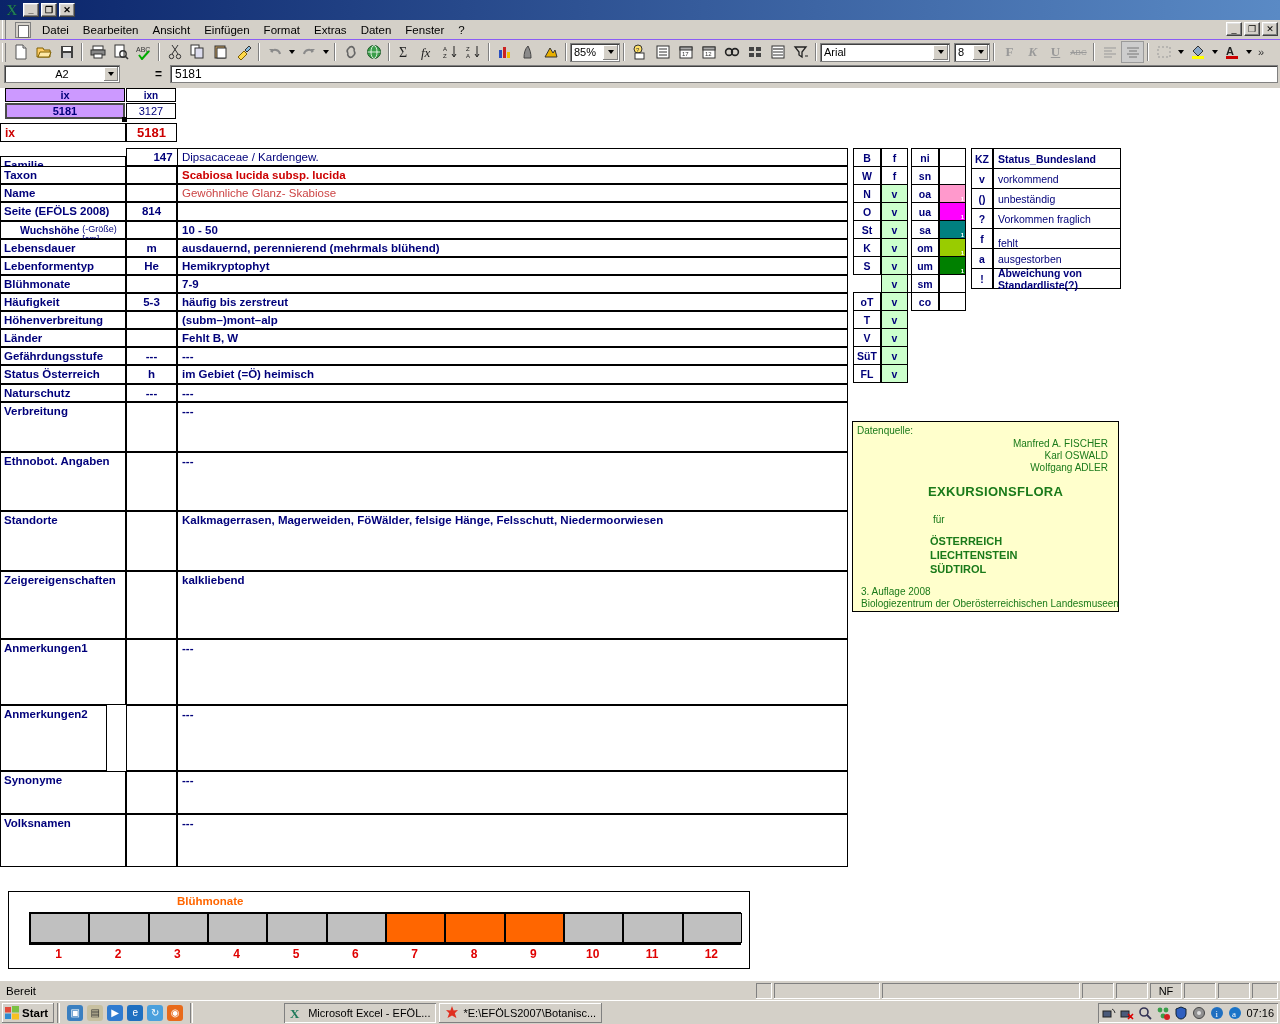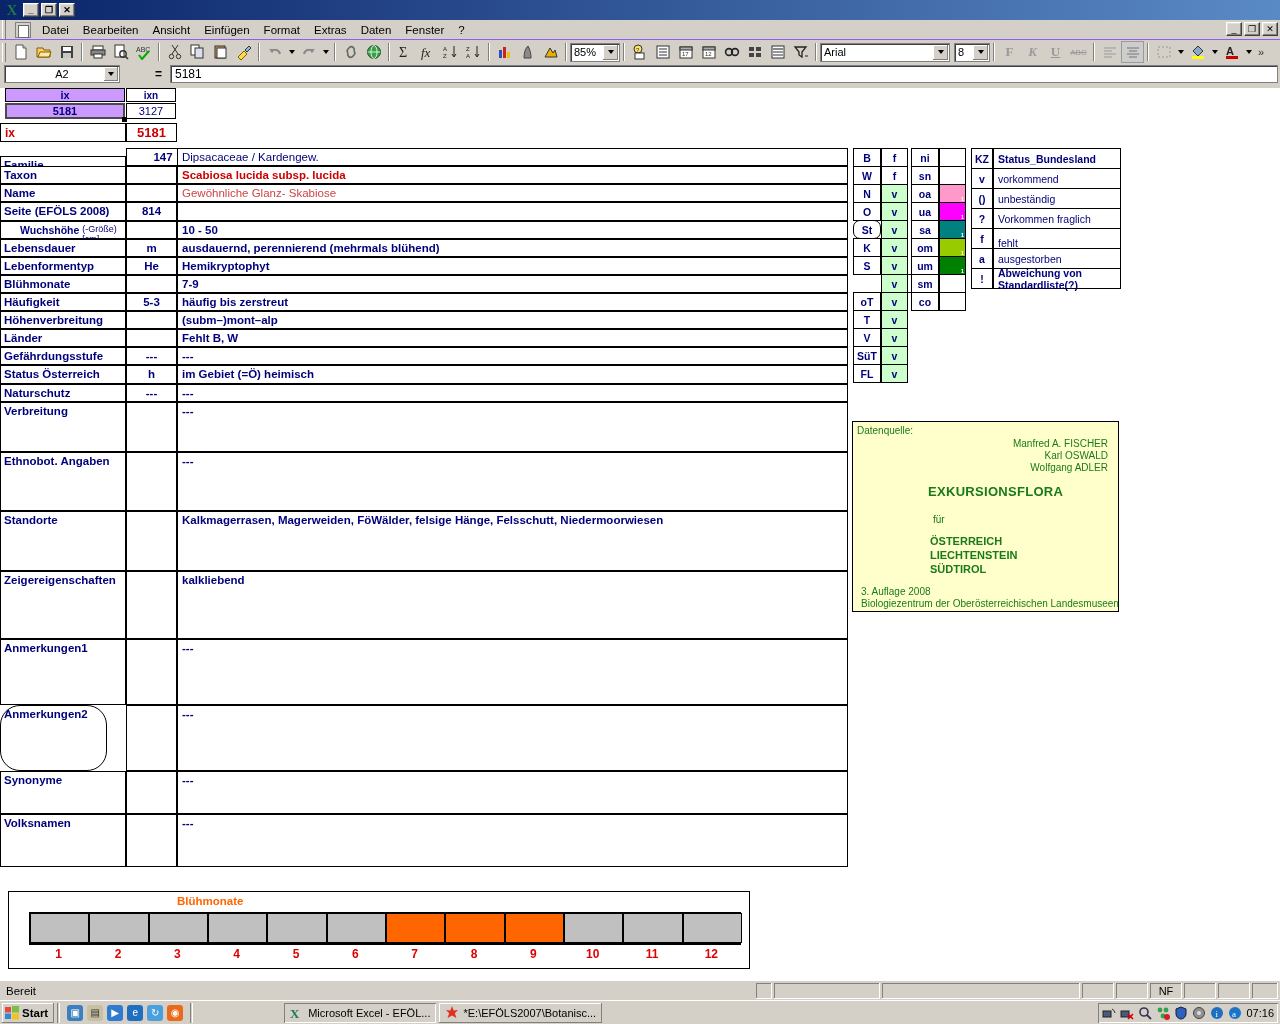--- a/index.html
+++ b/index.html
@@ -609,41 +609,41 @@
         <div class="bx bdr val" style="left: 177px; top: 364px; width: 671px; height: 59px; background: rgb(255, 255, 255); padding-left: 4px; align-items: flex-start; padding-top: 2px;">---</div>
         <div class="bx bdr lbl" style="left: 0px; top: 423px; width: 126px; height: 60px; background: rgb(255, 255, 255); align-items: flex-start; padding-top: 2px;">Standorte</div>
         <div class="bx bdr val" style="left: 126px; top: 423px; width: 51px; height: 60px; background: rgb(255, 255, 255); justify-content: center; align-items: flex-start; padding-top: 2px;"></div>
         <div class="bx bdr val" style="left: 177px; top: 423px; width: 671px; height: 60px; background: rgb(255, 255, 255); padding-left: 4px; align-items: flex-start; padding-top: 2px;">Kalkmagerrasen, Magerweiden, FöWälder, felsige Hänge, Felsschutt, Niedermoorwiesen</div>
         <div class="bx bdr lbl" style="left: 0px; top: 483px; width: 126px; height: 68px; background: rgb(255, 255, 255); align-items: flex-start; padding-top: 2px;">Zeigereigenschaften</div>
         <div class="bx bdr val" style="left: 126px; top: 483px; width: 51px; height: 68px; background: rgb(255, 255, 255); justify-content: center; align-items: flex-start; padding-top: 2px;"></div>
         <div class="bx bdr val" style="left: 177px; top: 483px; width: 671px; height: 68px; background: rgb(255, 255, 255); padding-left: 4px; align-items: flex-start; padding-top: 2px;">kalkliebend</div>
         <div class="bx bdr lbl" style="left: 0px; top: 551px; width: 126px; height: 66px; background: rgb(255, 255, 255); align-items: flex-start; padding-top: 2px;">Anmerkungen1</div>
         <div class="bx bdr val" style="left: 126px; top: 551px; width: 51px; height: 66px; background: rgb(255, 255, 255); justify-content: center; align-items: flex-start; padding-top: 2px;"></div>
         <div class="bx bdr val" style="left: 177px; top: 551px; width: 671px; height: 66px; background: rgb(255, 255, 255); padding-left: 4px; align-items: flex-start; padding-top: 2px;">---</div>
-        <div class="bx bdr lbl" style="left: 0px; top: 617px; width: 107px; height: 66px; background: rgb(255, 255, 255); align-items: flex-start; padding-top: 2px; border-radius: 20px;">Anmerkungen2</div>
+        <div class="bx bdr lbl" style="left: 0px; top: 617px; width: 107px; height: 66px; background: rgb(255, 255, 255); align-items: flex-start; padding-top: 2px;">Anmerkungen2</div>
         <div class="bx bdr val" style="left: 126px; top: 617px; width: 51px; height: 66px; background: rgb(255, 255, 255); justify-content: center; align-items: flex-start; padding-top: 2px;"></div>
         <div class="bx bdr val" style="left: 177px; top: 617px; width: 671px; height: 66px; background: rgb(255, 255, 255); padding-left: 4px; align-items: flex-start; padding-top: 2px;">---</div>
         <div class="bx bdr lbl" style="left: 0px; top: 683px; width: 126px; height: 43px; background: rgb(255, 255, 255); align-items: flex-start; padding-top: 2px;">Synonyme</div>
         <div class="bx bdr val" style="left: 126px; top: 683px; width: 51px; height: 43px; background: rgb(255, 255, 255); justify-content: center; align-items: flex-start; padding-top: 2px;"></div>
         <div class="bx bdr val" style="left: 177px; top: 683px; width: 671px; height: 43px; background: rgb(255, 255, 255); padding-left: 4px; align-items: flex-start; padding-top: 2px;">---</div>
         <div class="bx bdr lbl" style="left: 0px; top: 726px; width: 126px; height: 53px; background: rgb(255, 255, 255); align-items: flex-start; padding-top: 2px;">Volksnamen</div>
         <div class="bx bdr val" style="left: 126px; top: 726px; width: 51px; height: 53px; background: rgb(255, 255, 255); justify-content: center; align-items: flex-start; padding-top: 2px;"></div>
         <div class="bx bdr val" style="left: 177px; top: 726px; width: 671px; height: 53px; background: rgb(255, 255, 255); padding-left: 4px; align-items: flex-start; padding-top: 2px;">---</div>
       </div>
 
     <div id="pg1">
         <div class="pg-cell" style="left: 853px; top: 60px; width: 28px; height: 19px;">B</div>
         <div class="pg-cell" style="left: 881px; top: 60px; width: 27px; height: 19px;">f</div>
         <div class="pg-cell" style="left: 853px; top: 78px; width: 28px; height: 19px;">W</div>
         <div class="pg-cell" style="left: 881px; top: 78px; width: 27px; height: 19px;">f</div>
         <div class="pg-cell" style="left: 853px; top: 96px; width: 28px; height: 19px;">N</div>
         <div class="pg-cell pg-green" style="left: 881px; top: 96px; width: 27px; height: 19px;">v</div>
         <div class="pg-cell" style="left: 853px; top: 114px; width: 28px; height: 19px;">O</div>
         <div class="pg-cell pg-green" style="left: 881px; top: 114px; width: 27px; height: 19px;">v</div>
-        <div class="pg-cell" style="left: 853px; top: 132px; width: 28px; height: 19px; border-radius: 7px;">St</div>
+        <div class="pg-cell" style="left: 853px; top: 132px; width: 28px; height: 19px;">St</div>
         <div class="pg-cell pg-green" style="left: 881px; top: 132px; width: 27px; height: 19px;">v</div>
         <div class="pg-cell" style="left: 853px; top: 150px; width: 28px; height: 19px;">K</div>
         <div class="pg-cell pg-green" style="left: 881px; top: 150px; width: 27px; height: 19px;">v</div>
         <div class="pg-cell" style="left: 853px; top: 168px; width: 28px; height: 19px;">S</div>
         <div class="pg-cell pg-green" style="left: 881px; top: 168px; width: 27px; height: 19px;">v</div>
         <div class="pg-cell" style="left: 895px; top: 186px; width: 44px; height: 19px;">nT</div>
         <div class="pg-cell pg-green" style="left: 881px; top: 186px; width: 27px; height: 19px;">v</div>
         <div class="pg-cell" style="left: 853px; top: 204px; width: 28px; height: 19px;">oT</div>
         <div class="pg-cell pg-green" style="left: 881px; top: 204px; width: 27px; height: 19px;">v</div>
         <div class="pg-cell" style="left: 853px; top: 222px; width: 28px; height: 19px;">T</div>

